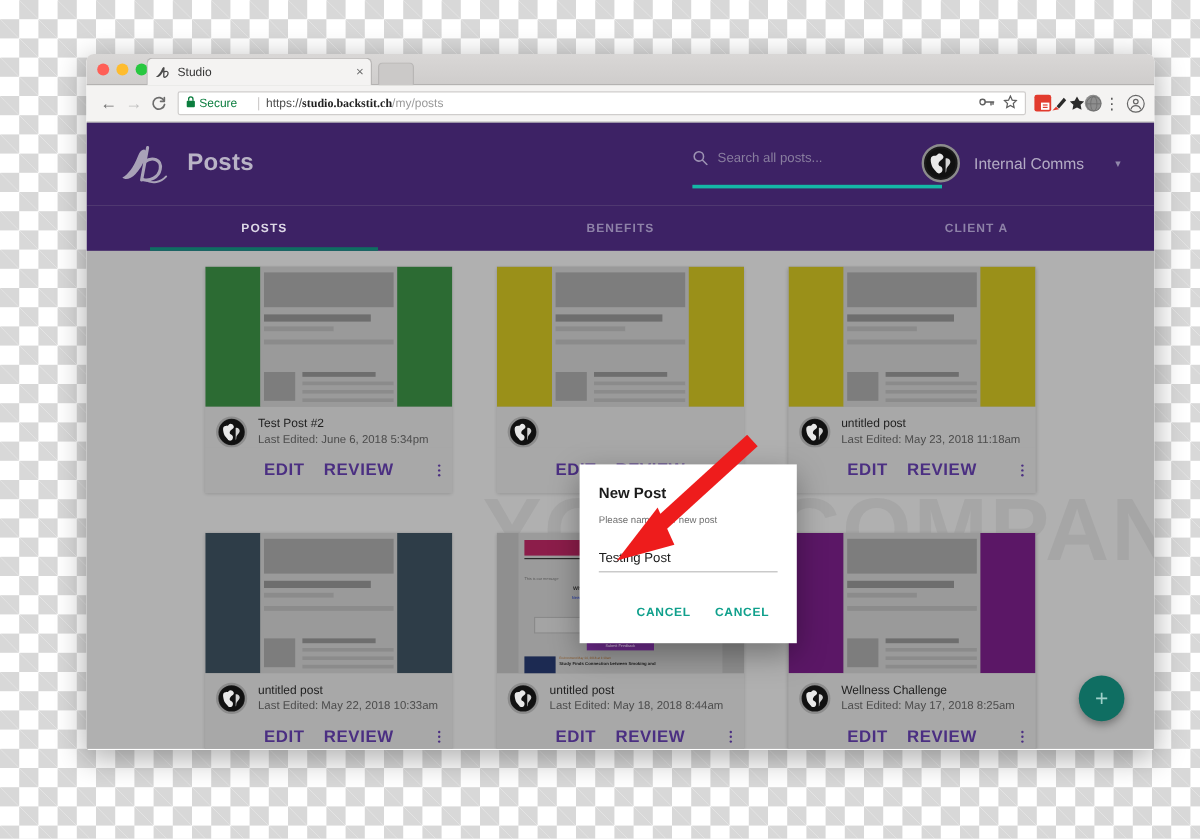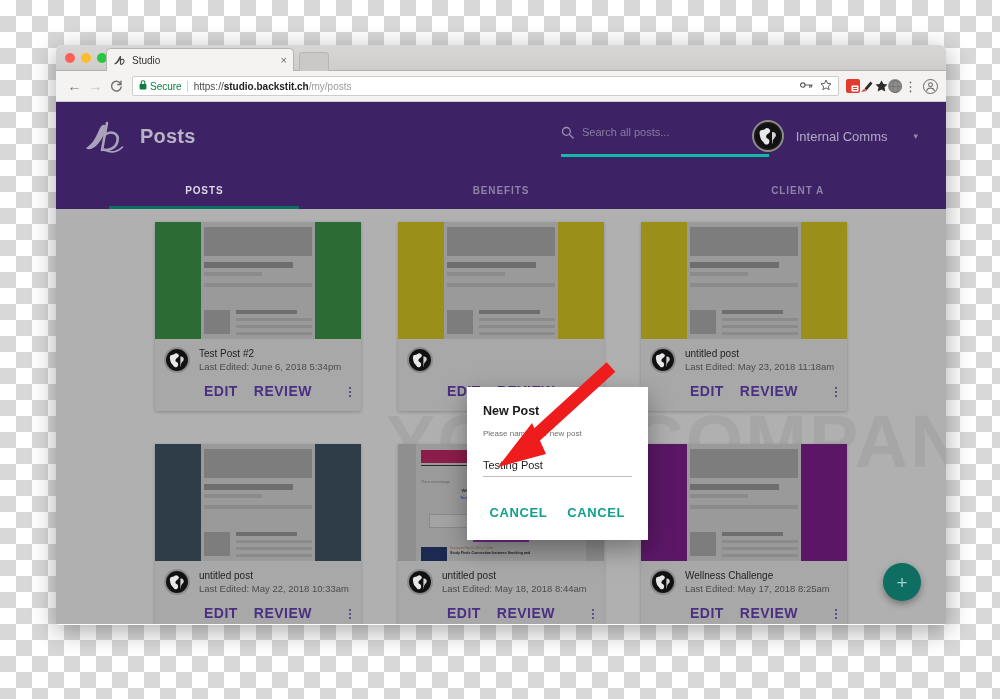--- a/index.html
+++ b/index.html
@@ -18,21 +18,21 @@
     background-image:
       linear-gradient(45deg, #d8d8d8 25%, transparent 25%, transparent 75%, #d8d8d8 75%),
       linear-gradient(45deg, #d8d8d8 25%, transparent 25%, transparent 75%, #d8d8d8 75%);
     background-size: 32px 32px;
     background-position: 0 0, 16px 16px;
   }
 
   
   #browser-window {
     position: absolute;
-    left: 56px; top: 45px;
+    left: 72px; top: 45px;
     width: 890px; height: 580px;
     background: #ffffff;
     border-radius: 6px 6px 3px 3px;
     box-shadow: 0 6px 26px rgba(0,0,0,.33);
     overflow: hidden;
   }
 
   
   #tab-strip {
     position: relative;
@@ -92,24 +92,24 @@
     height: 20px;
     margin: 0 7px 0 5px;
     background: #ffffff;
     border: 1px solid #cfcdcc;
     border-radius: 2px;
     display: flex; align-items: center;
     padding: 0 6px;
     font-size: 10px;
   }
   .lock-glyph { color: #0b7d3e; font-size: 9px; margin-right: 3px; }
-  .secure-label { color: #0b7d3e; font-size: 10px; margin-right: 5px; }
+  .secure-label { color: #0b7d3e; font-size: 10px; margin-right: 17px; }
   .omni-divider { width: 1px; height: 11px; background: #cfcdcc; margin-right: 6px; }
   .url-scheme { color: #4c4c4c; }
-  .url-host  { color: #222; font-weight: bold; }
+  .url-host  { color: #222; font-weight: bold; font-family: Liberation Serif, serif; }
   .url-path  { color: #9a9a9a; }
   #omnibox-right { margin-left: auto; display: flex; align-items: center; gap: 7px; }
   .omni-icon { font-size: 11px; color: #5f5f5f; cursor: pointer; }
 
   .ext-icon {
     width: 14px; height: 14px; border-radius: 2px;
     display: flex; align-items: center; justify-content: center;
     font-size: 9px; color: #fff; cursor: pointer;
   }
   .ext-red   { background: #e23b2e; }
@@ -311,21 +311,21 @@
   #dialog-subtitle { font-size: 8px; color: #6f6f6f; margin-bottom: 17px; }
   #dialog-input-wrap { border-bottom: 1px solid #bdbdbd; padding-bottom: 3px; margin-bottom: 22px; }
   #dialog-input {
     width: 100%; border: none; outline: none;
     font-size: 11px; color: #1b1b1b;
     font-family: "Liberation Sans", sans-serif;
     background: transparent;
   }
   #dialog-actions { display: flex; justify-content: flex-end; gap: 6px; padding-bottom: 6px; }
   .dialog-btn {
-    font-size: 13px; font-weight: bold; letter-spacing: .6px;
+    font-size: 10px; font-weight: bold; letter-spacing: .6px;
     color: #10a08c; background: none; border: none;
     padding: 6px 7px; cursor: pointer;
     font-family: "Liberation Sans", sans-serif;
   }
 
   
   #red-arrow { position: absolute; left: 412px; top: 260px; z-index: 9; pointer-events: none; }
 </style>
 </head>
 <body>

